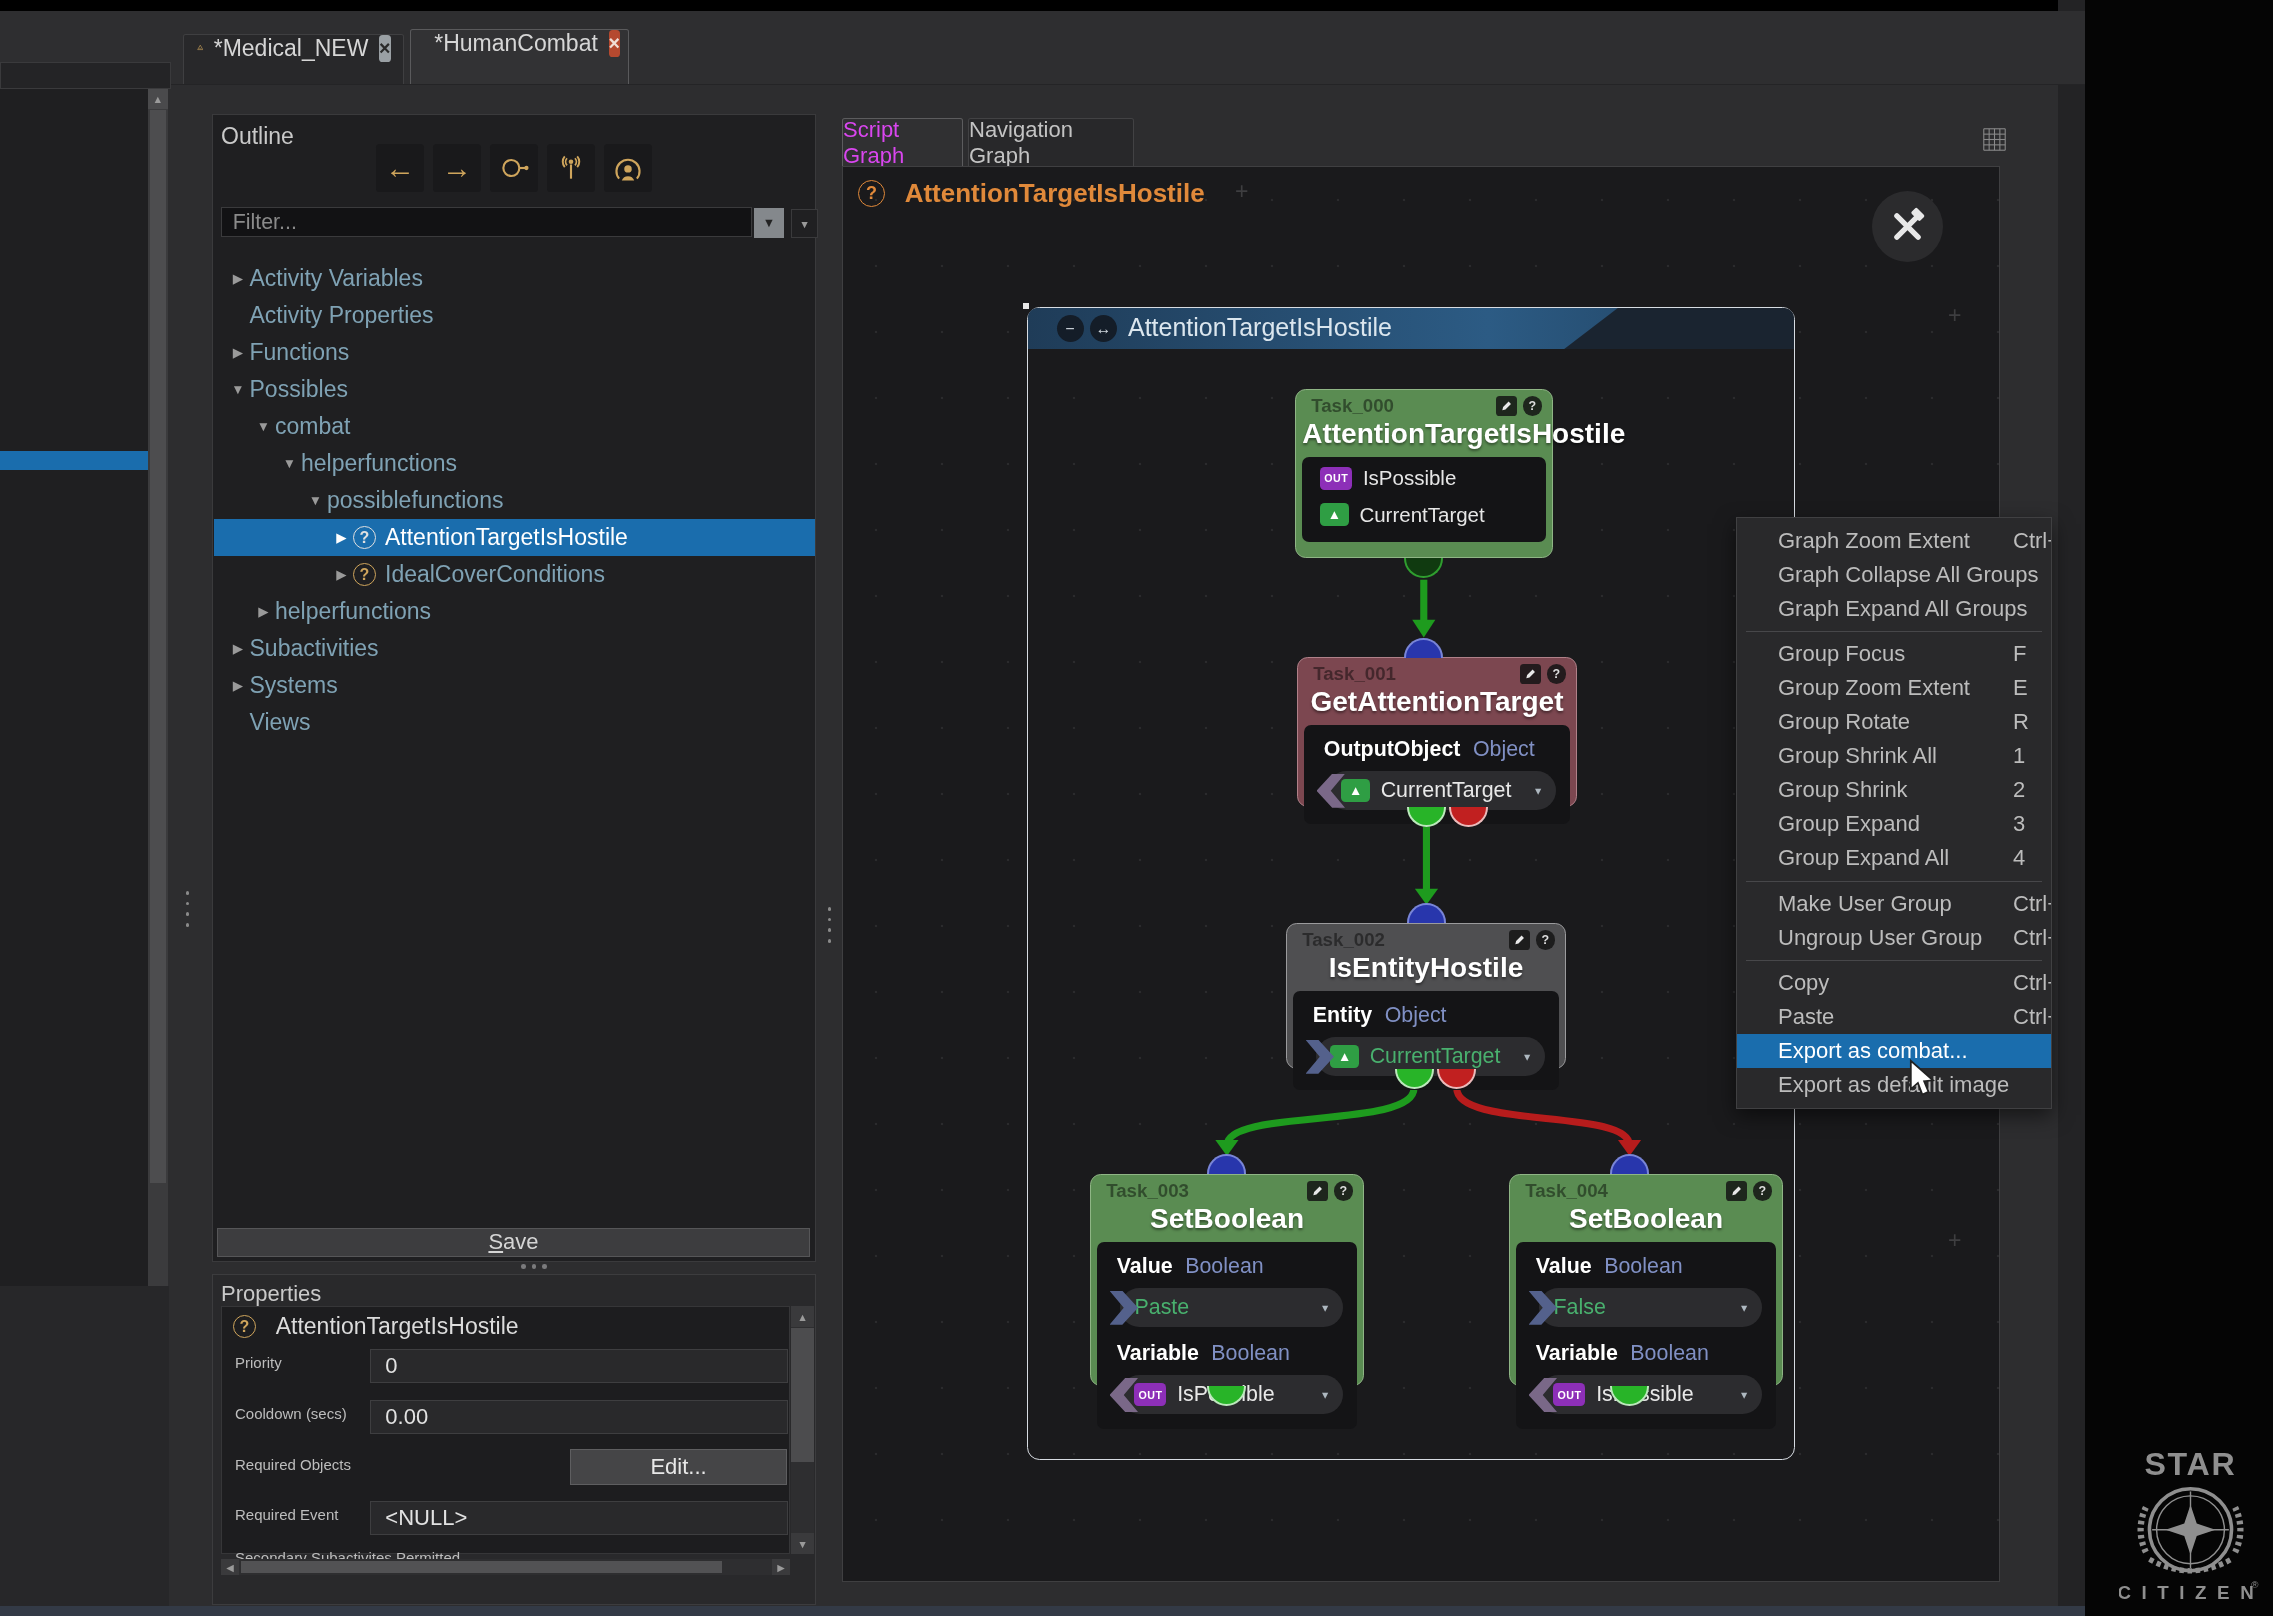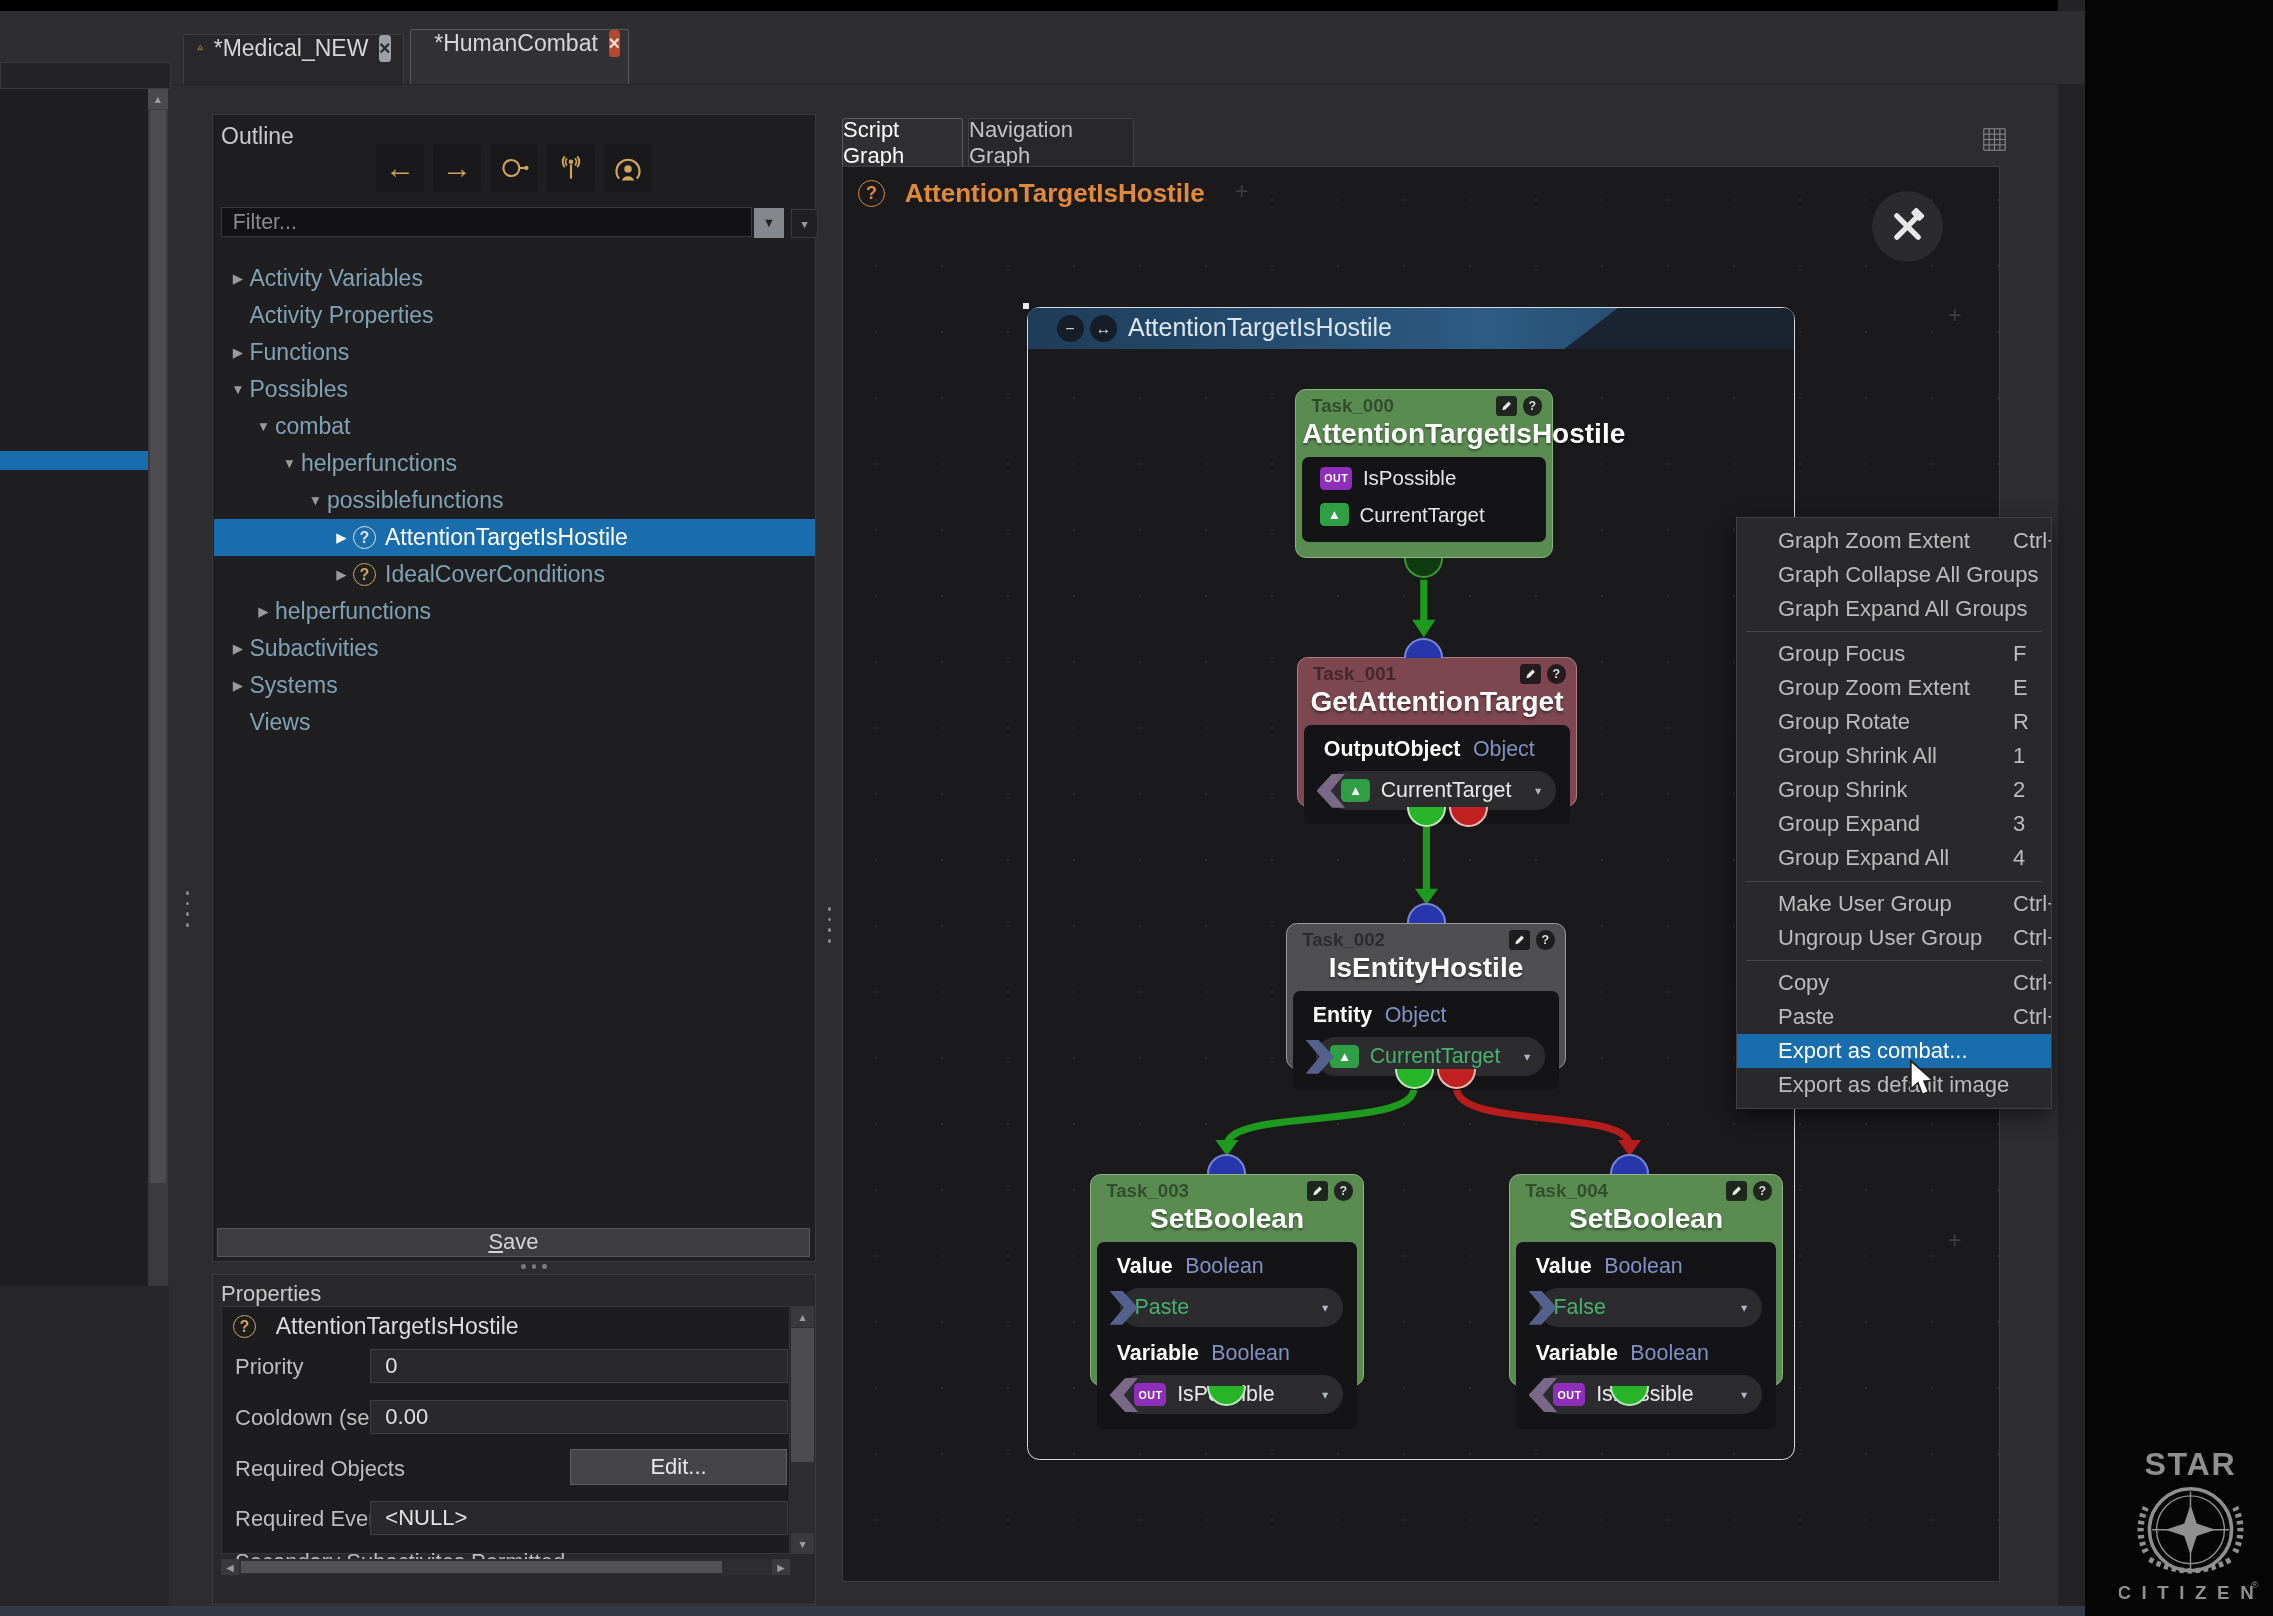--- a/index.html
+++ b/index.html
@@ -67,38 +67,38 @@
 
   #save-btn{left:217px;top:1228px;width:593px;height:28.5px;background:#3d3d3f;border:0.9px solid #565658;
             box-sizing:border-box;display:flex;align-items:center;justify-content:center;font-size:22px;color:#d5d5d5;}
   #save-btn u{text-decoration:underline;}
 
   
   #props{left:212px;top:1274px;width:604px;height:331px;background:#29292b;border:0.9px solid #3c3c3e;box-sizing:border-box;}
   #props-title{left:221px;top:1281px;font-size:22px;color:#c9c9c9;}
   #props-box{left:221px;top:1306px;width:569px;height:248px;background:#1d1d1f;border:0.9px solid #363638;
              box-sizing:border-box;overflow:hidden;}
-  .plabel{position:absolute;font-size:22px;color:#bdbdbd;}
+  .plabel{position:absolute;font-size:15px;color:#bdbdbd;}
   .pinput{position:absolute;background:#29292b;border:0.9px solid #3e3e40;box-sizing:border-box;display:flex;
           align-items:center;padding-left:14.3px;font-size:22px;color:#e2e2e2;}
   .pbtn{position:absolute;background:#454547;border:0.9px solid #5e5e60;box-sizing:border-box;display:flex;
         align-items:center;justify-content:center;font-size:22px;color:#e8e8e8;}
   #props-vscroll{left:791px;top:1306px;width:23px;height:248px;background:#2e2e30;}
   .sb-btn{position:absolute;width:23px;height:21.4px;background:#3a3a3c;color:#9a9a9a;font-size:10.7px;
           display:flex;align-items:center;justify-content:center;}
   #props-hscroll{left:221px;top:1559px;width:569px;height:16px;background:#2e2e30;display:flex;align-items:center;}
   .hsb-btn{width:18px;height:16px;background:#3a3a3c;color:#9a9a9a;font-size:9.8px;display:flex;align-items:center;justify-content:center;flex:none;}
   #hthumb{height:12.5px;background:#525254;margin:0 1.8px;width:481px;}
   #vthumb{left:791px;top:1328px;width:23px;height:134px;background:#4c4c4e;}
 
   
   .gtab{position:absolute;top:118px;height:48px;display:flex;align-items:center;justify-content:center;
         font-size:22px;color:#c3c3c3;background:#28282a;border:0.9px solid #424244;border-bottom:none;
         border-radius:2.7px 2.7px 0 0;box-sizing:border-box;}
-  .gtab.active{background:#303032;border-color:#5c5c5e;color:#ffffff;}
+  .gtab.active{background:#303032;border-color:#5c5c5e;color:#d946ef;}
   #canvas{left:842px;top:166px;width:1158px;height:1416px;background:#1a1a1c;border:0.9px solid #3f3f41;box-sizing:border-box;
           background-image:radial-gradient(circle,#2b2b2d 1.3px,transparent 1.6px);background-size:66px 66px;overflow:hidden;}
   #grid-icon{left:1982px;top:127px;}
   #graph-title{left:857px;top:176px;display:flex;align-items:center;gap:10.7px;}
   #graph-title .gt{font-size:26px;font-weight:bold;color:#e0893a;}
   #tools-btn{left:1029px;top:24px;width:71px;height:71px;border-radius:50%;background:#2b2b2d;
              display:flex;align-items:center;justify-content:center;position:absolute;}
   .plus-mark{position:absolute;color:#3e3e40;font-size:23px;}
 
   

